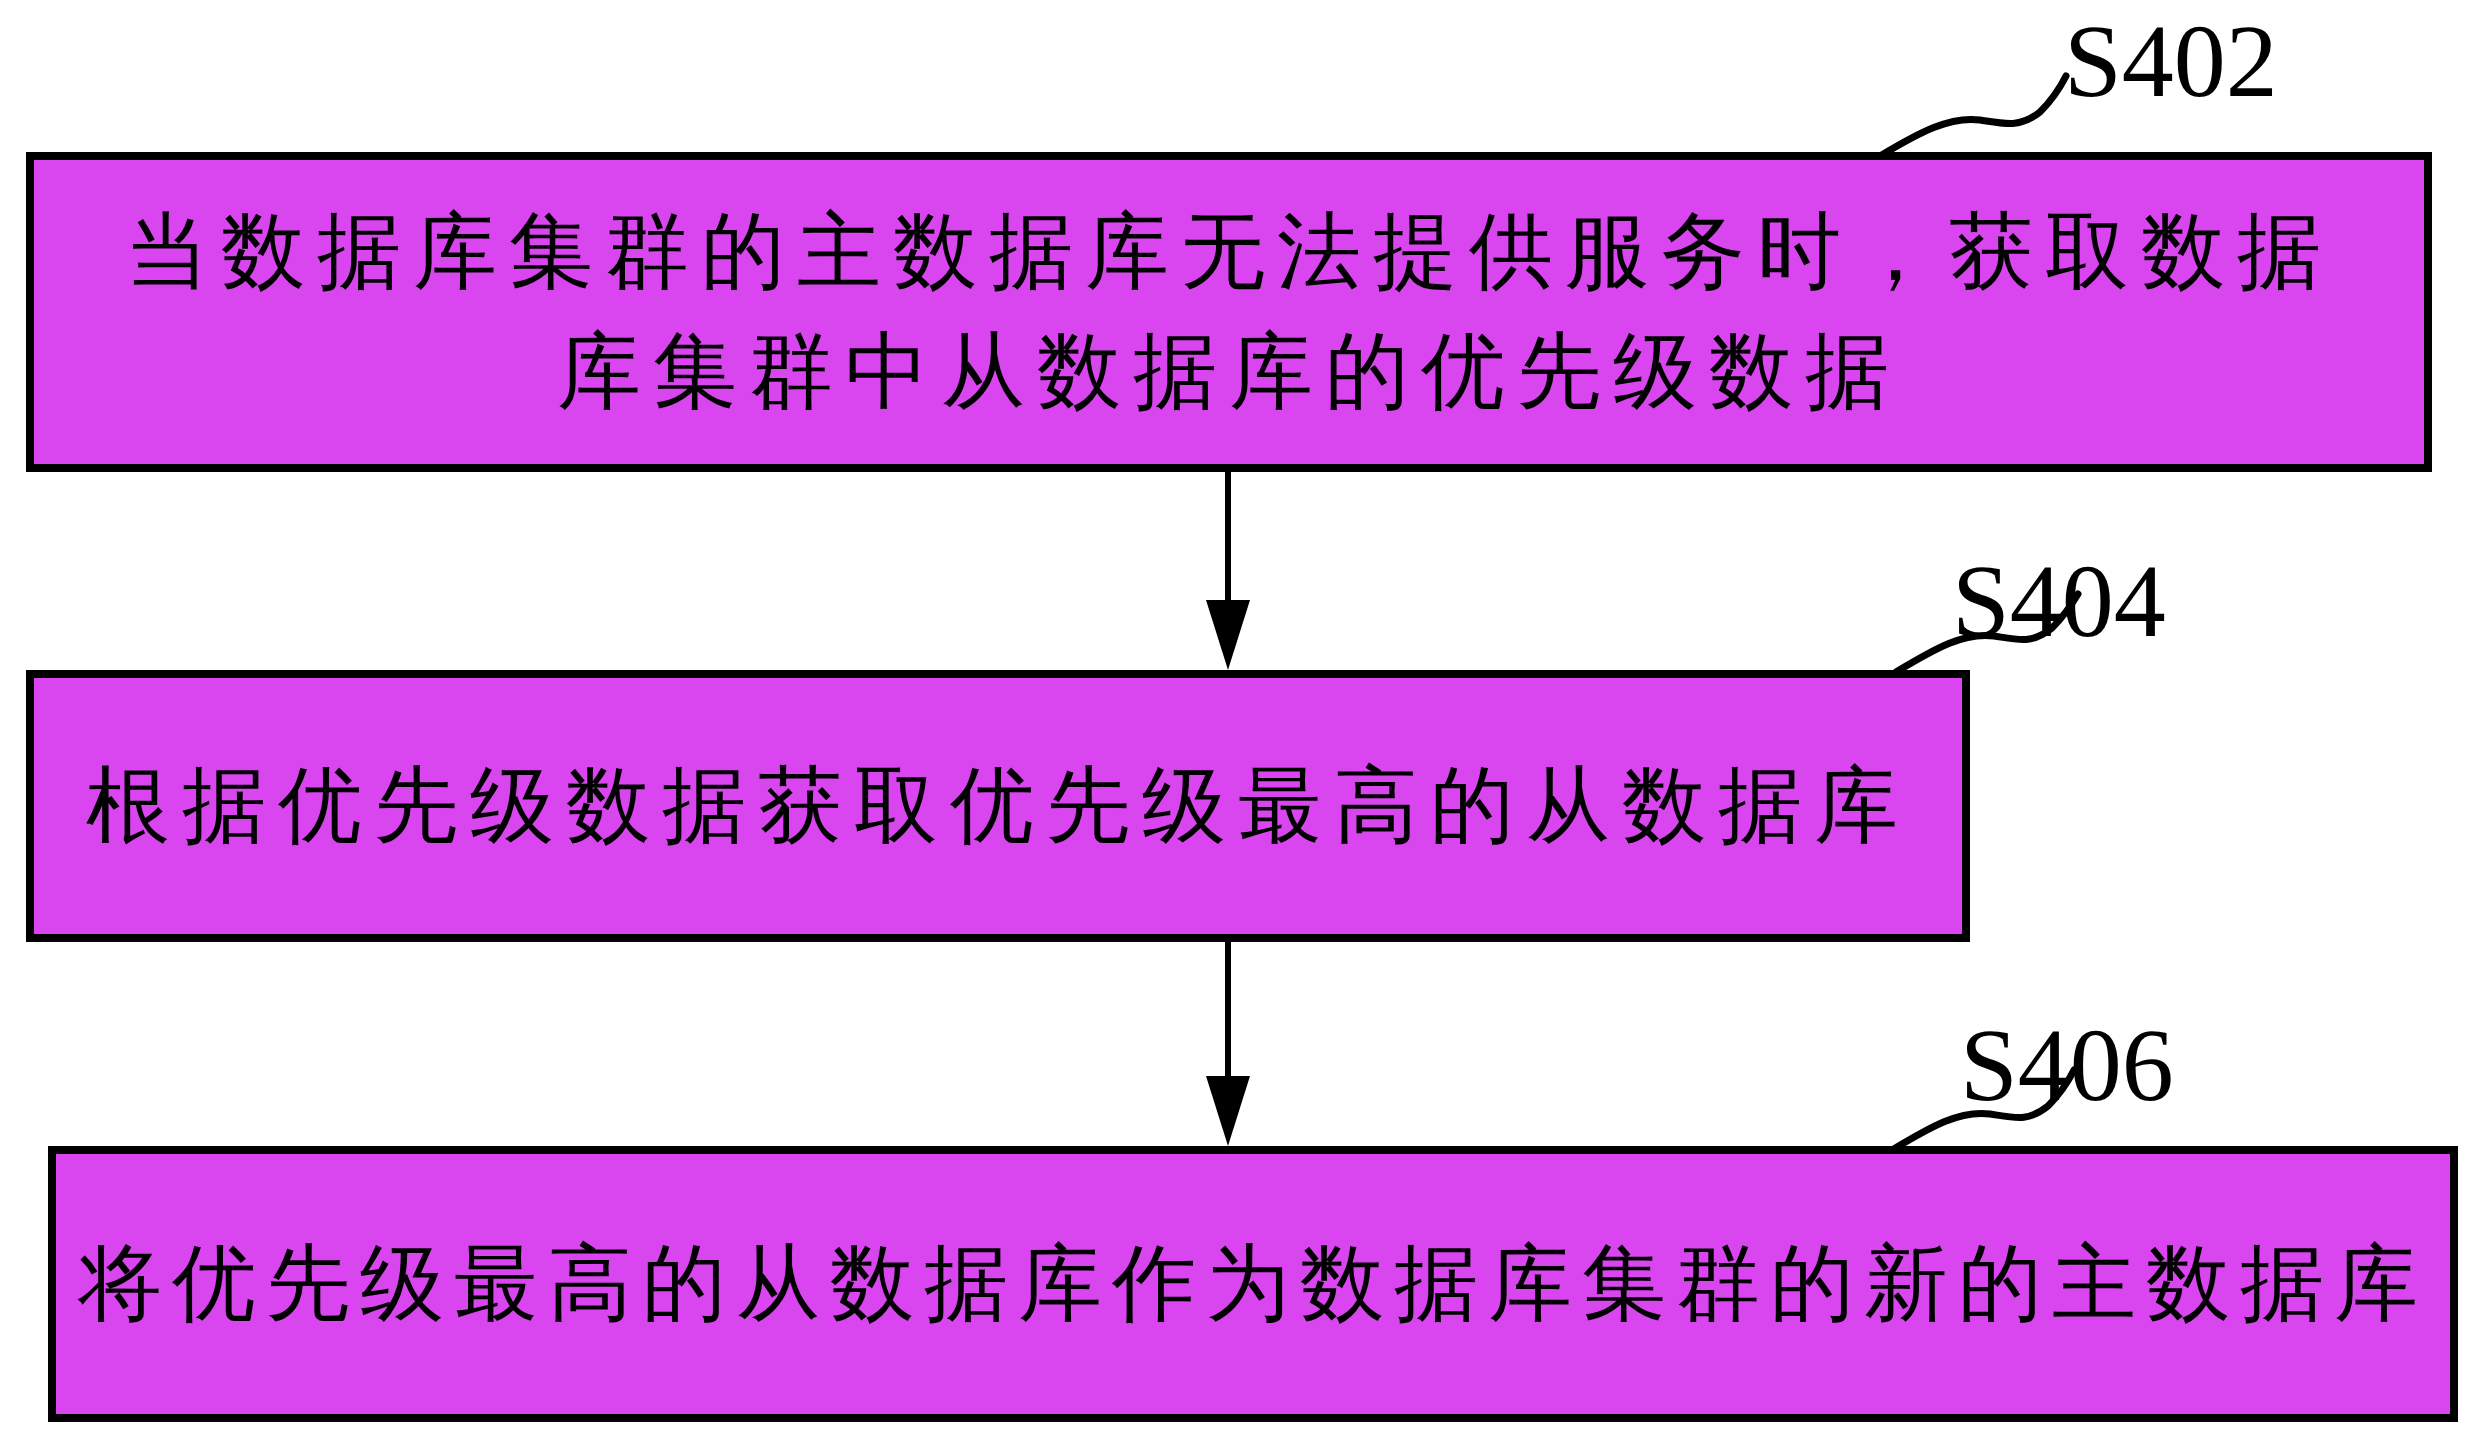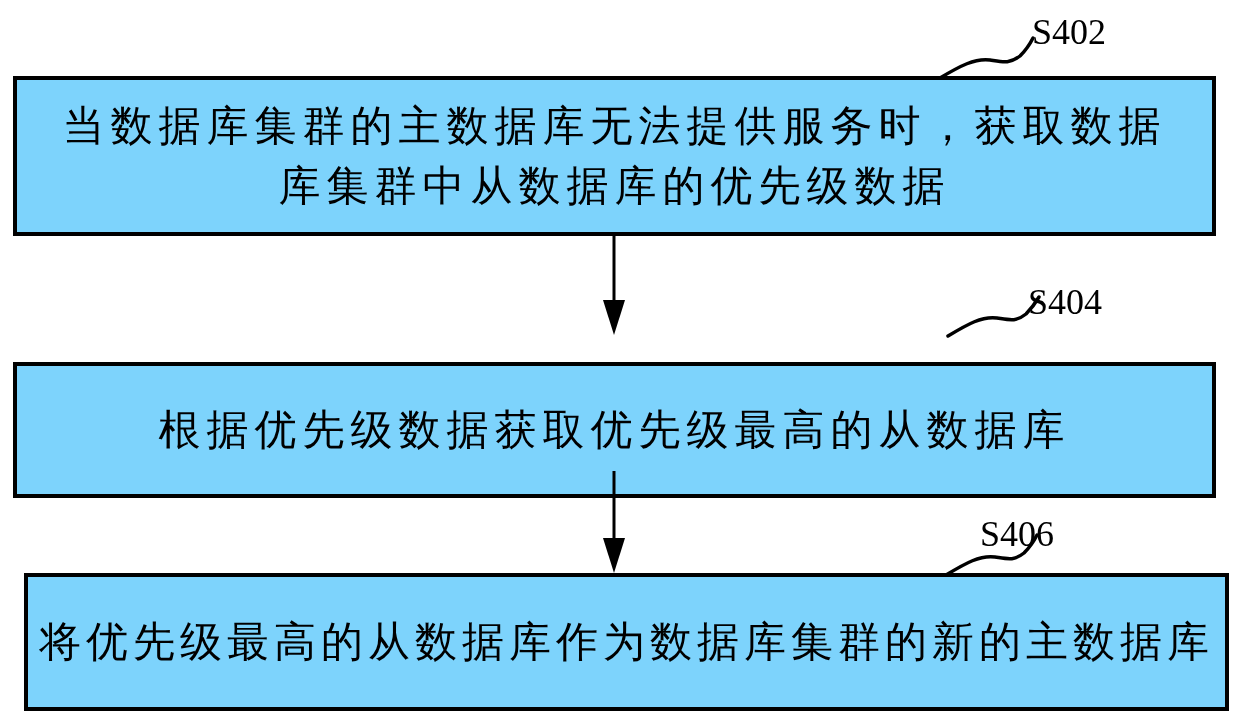--- a/index.html
+++ b/index.html
@@ -1,29 +1,29 @@
 <!DOCTYPE html>
 <html><head>
 <meta charset="utf-8">
 <style>
   html, body { margin: 0; padding: 0; background: #ffffff; }
   body { width: 1233px; height: 724px; position: relative; overflow: hidden;
          font-family: "DejaVu Serif", "Liberation Serif", serif; color: #000; }
-  .box { position: absolute; border: 4px solid #000; box-sizing: border-box; background: #7dd3fc;
+  .box { position: absolute; border: 4px solid #000; box-sizing: border-box; background: #d946ef;
          display: flex; align-items: center; justify-content: center; text-align: center; }
   .box .txt { font-size: 42px; line-height: 60px; letter-spacing: 6px; }
   #box1 { left: 13px; top: 76px; width: 1203px; height: 160px; }
   #box1 .txt { width: 1150px; }
-  #box2 { left: 13px; top: 335px; width: 1203px; height: 136px; margin-top: 27px; }
+  #box2 { left: 13px; top: 335px; width: 972px; height: 136px; }
   #box3 { left: 24px; top: 573px; width: 1205px; height: 138px; }
   #box3 .txt { width: 1190px; letter-spacing: 5px; }
   .label { position: absolute; font-family: "Liberation Serif", "DejaVu Serif", serif;
-           font-size: 36px; line-height: 44px; }
+           font-size: 52px; line-height: 44px; }
   #lbl1 { left: 1032px; top: 10px; }
-  #lbl2 { left: 1028px; top: 280px; }
+  #lbl2 { left: 976px; top: 280px; }
   #lbl3 { left: 980px; top: 512px; }
   svg.overlay { position: absolute; left: 0; top: 0; width: 1233px; height: 724px; pointer-events: none; }
 </style>
 </head>
 <body>
 
 <div class="box" id="box1">
   <div class="txt">当数据库集群的主数据库无法提供服务时，获取数据库集群中从数据库的优先级数据</div>
 </div>
 <div class="box" id="box2">

